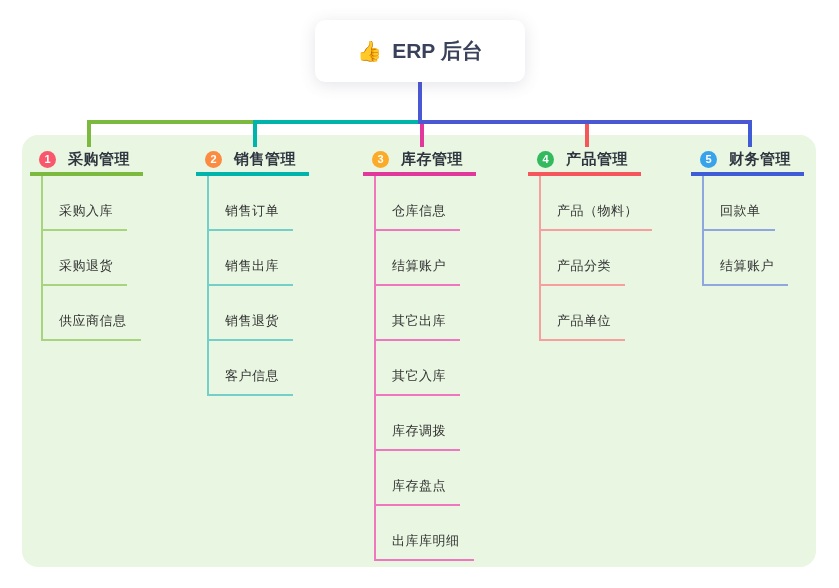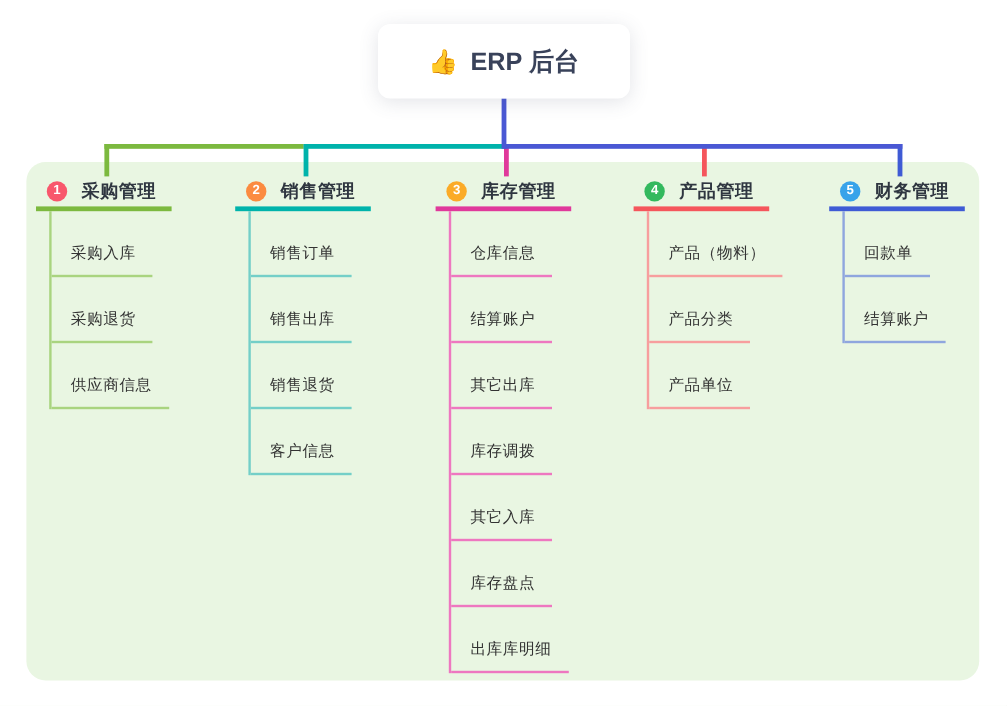--- a/index.html
+++ b/index.html
@@ -113,24 +113,24 @@
           <div class="child">
             <span class="child-label" style="border-bottom-color: rgb(238, 119, 192);">仓库信息</span>
           </div>
           <div class="child">
             <span class="child-label" style="border-bottom-color: rgb(238, 119, 192);">结算账户</span>
           </div>
           <div class="child">
             <span class="child-label" style="border-bottom-color: rgb(238, 119, 192);">其它出库</span>
           </div>
           <div class="child">
-            <span class="child-label" style="border-bottom-color: rgb(238, 119, 192);">库存调拨</span>
+            <span class="child-label" style="border-bottom-color: rgb(238, 119, 192);">其它入库</span>
           </div>
           <div class="child">
-            <span class="child-label" style="border-bottom-color: rgb(238, 119, 192);">其它入库</span>
+            <span class="child-label" style="border-bottom-color: rgb(238, 119, 192);">库存调拨</span>
           </div>
           <div class="child">
             <span class="child-label" style="border-bottom-color: rgb(238, 119, 192);">库存盘点</span>
           </div>
           <div class="child">
             <span class="child-label" style="border-bottom-color: rgb(238, 119, 192);">出库库明细</span>
           </div>
         </div>
     </div>
       <div class="branch" style="left: 528px;">

